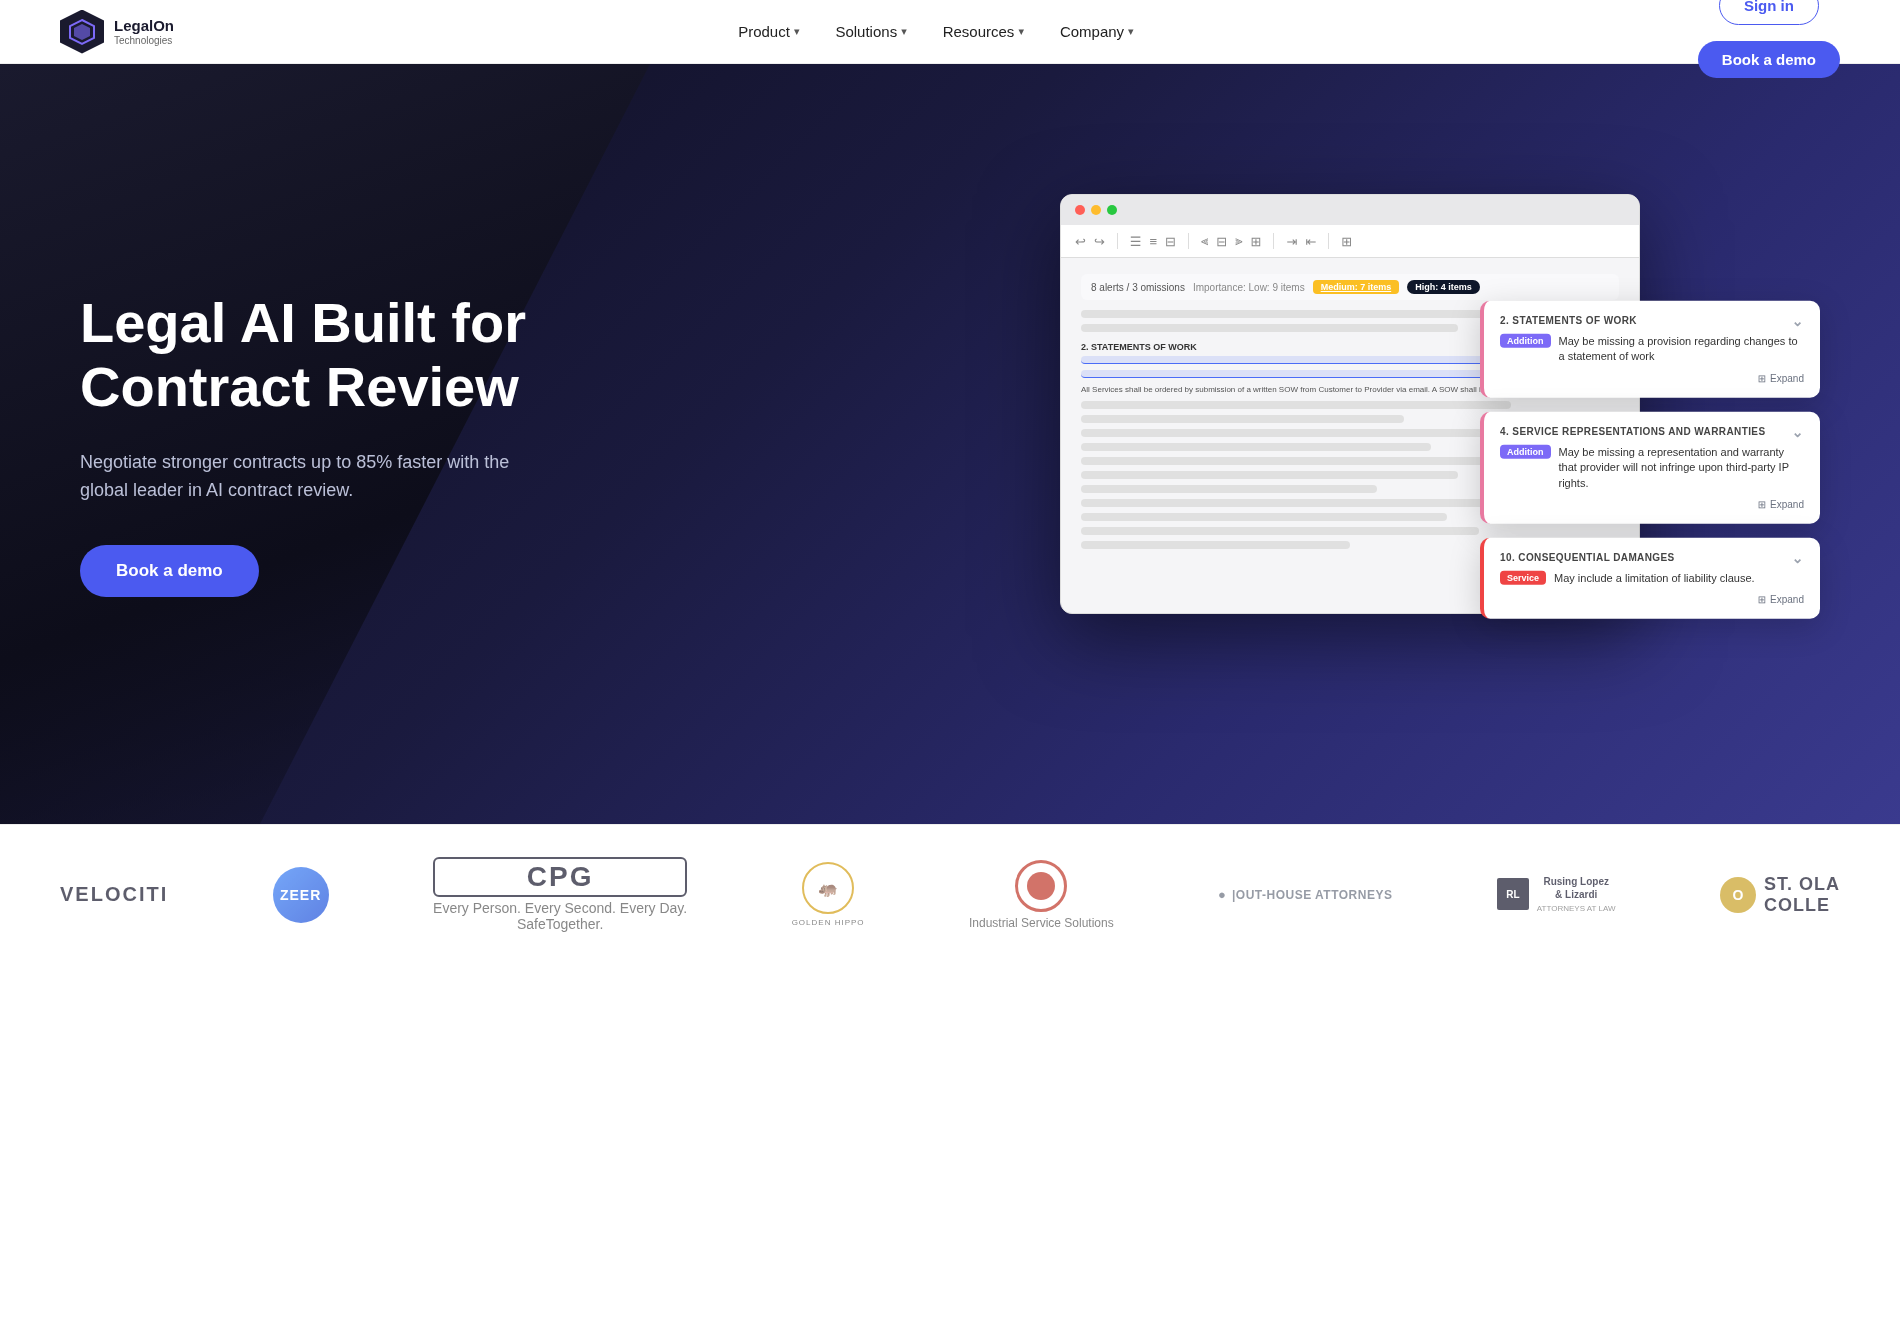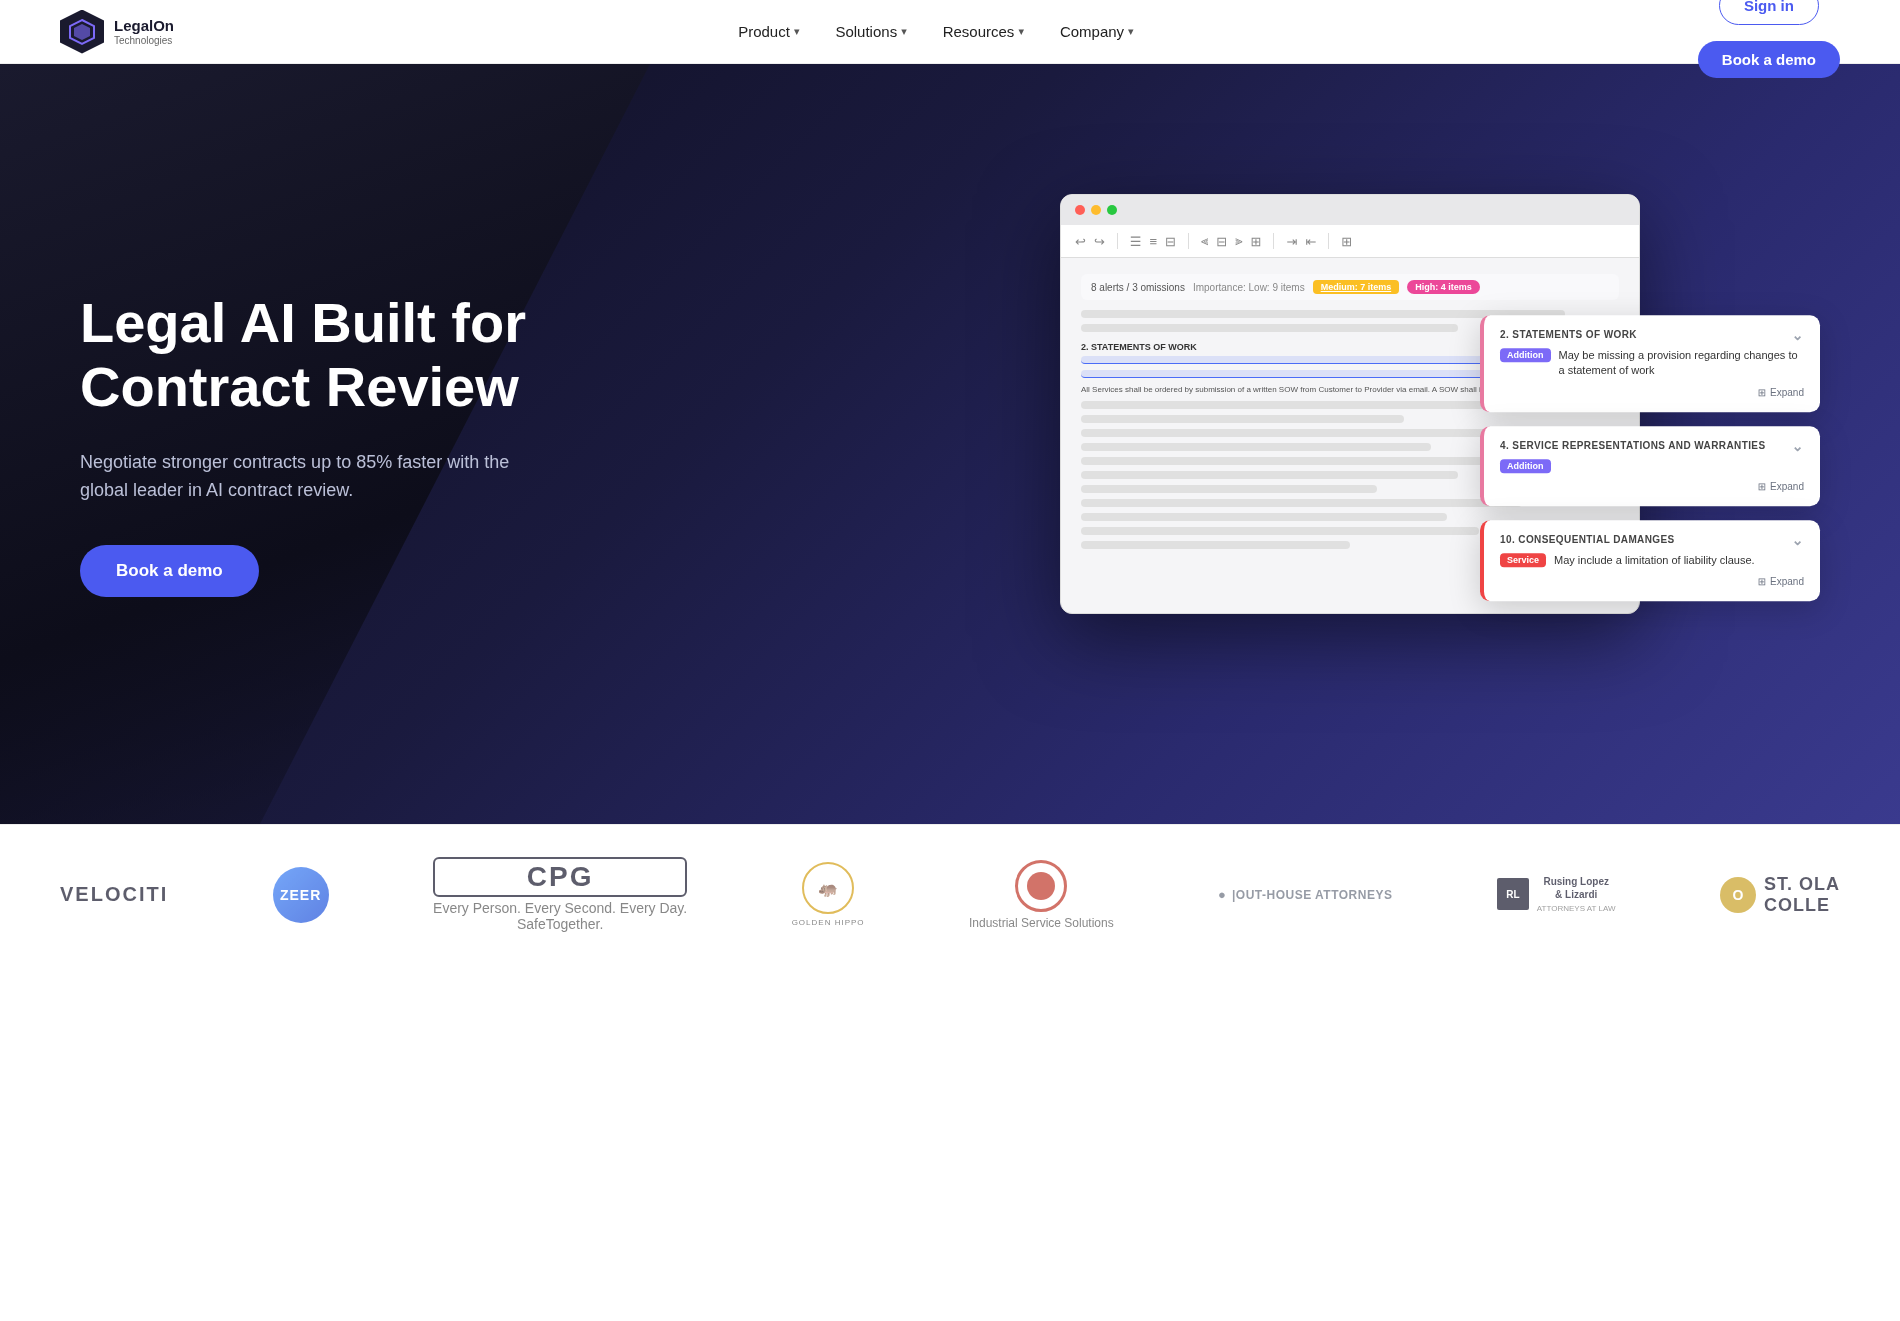--- a/index.html
+++ b/index.html
@@ -89,21 +89,21 @@
       background: #fff; padding: 8px 14px; border-bottom: 1px solid #ddd;
       display: flex; align-items: center; gap: 8px;
     }
     .toolbar-icon { color: #888; font-size: 13px; cursor: pointer; }
     .toolbar-divider { width: 1px; height: 16px; background: #ddd; margin: 0 4px; }
     .mockup-body { padding: 16px 20px; overflow: hidden; }
     .mock-line { height: 8px; background: #e0e0e0; border-radius: 4px; margin-bottom: 6px; }
     .mock-section-title { font-size: 9px; font-weight: 700; color: #333; margin-bottom: 4px; margin-top: 10px; }
     .mock-highlighted { background: rgba(74,108,247,0.15); height: 8px; border-radius: 4px; margin-bottom: 6px; border-bottom: 1px solid #4a6cf7; }
     .badge-medium { background: #fbbf24; color: #fff; border-radius: 4px; padding: 2px 8px; font-size: 9px; font-weight: 600; text-decoration: underline; }
-    .badge-high { background: #ec4899; color: #fff; border-radius: 10px; padding: 2px 8px; font-size: 9px; font-weight: 600; }
+    .badge-high { background: #0f172a; color: #fff; border-radius: 10px; padding: 2px 8px; font-size: 9px; font-weight: 600; }
 
     
     .review-cards {
       position: absolute; right: 0; top: 50%;
       transform: translateY(-45%);
       display: flex; flex-direction: column; gap: 14px;
       width: 340px;
     }
     .review-card {
       background: #fff; border-radius: 10px;
@@ -273,20 +273,21 @@
         </div>
       </div>
 
       <div class="review-card">
         <div class="card-section-title">
           <span>4. SERVICE REPRESENTATIONS AND WARRANTIES</span>
           <span class="card-chevron" style="float:right;">⌄</span>
         </div>
         <div class="card-body">
           <span class="badge-addition">Addition</span>
+          <span class="card-text">May be missing a representation and warranty that provider will not infringe upon third-party IP rights.</span>
         </div>
         <div class="card-footer">
           <span class="expand-btn">
             <span>⊞</span>
             <span>Expand</span>
           </span>
         </div>
       </div>
 
       <div class="review-card" style="border-left-color:#ef4444;">

